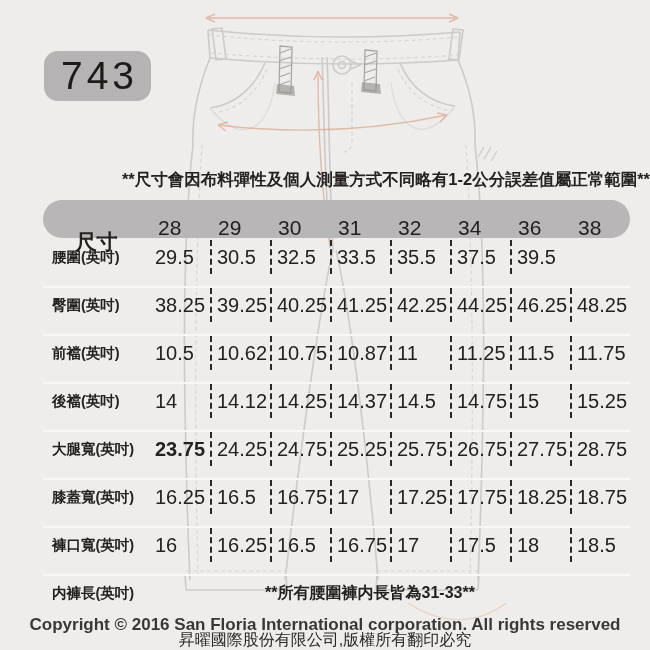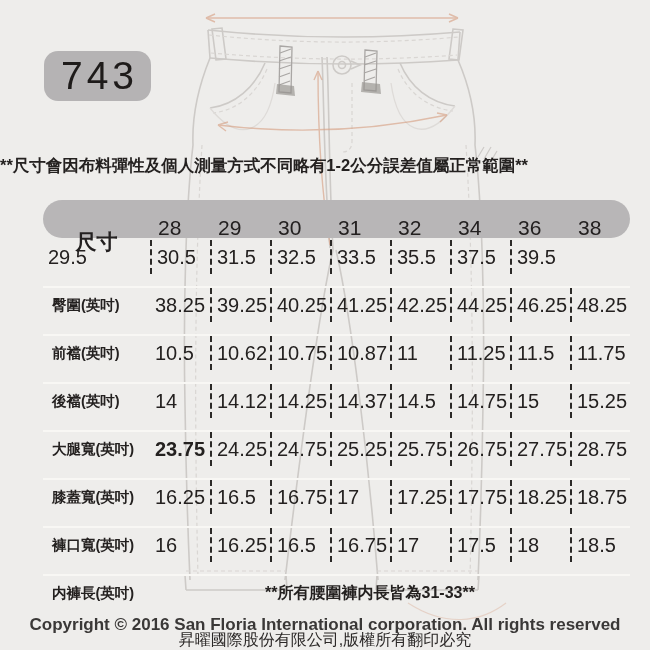--- a/index.html
+++ b/index.html
@@ -12,22 +12,22 @@
   .pants-svg{position:absolute; left:150px; top:5px; z-index:1;}
   .badge{
     position:absolute; left:44px; top:33px; width:107px; height:50px;
     background:#b5b3b4; border-radius:14px; z-index:2;
     display:flex; align-items:center; justify-content:center;
     font-size:39px; font-weight:500; letter-spacing:4px; color:#1e1b1a;
     text-indent:4px;
     margin-top:18px;
   }
   .note{
-    position:absolute; left:0; top:155px; width:650px; z-index:2;
-    text-align:left; font-size:16.5px; font-weight:600; color:#242120;
+    position:absolute; left:0; top:169px; width:650px; z-index:2;
+    text-align:right; font-size:16.5px; font-weight:600; color:#242120;
     letter-spacing:0px; white-space:nowrap;
   }
   .size-table{position:absolute; left:43px; top:200px; width:587px; z-index:2;}
   .thead{
     display:grid; grid-template-columns:107px repeat(8,60px);
     height:38px; background:#b8b6b7; border-radius:19px;
     align-items:center; font-size:21px; color:#232020;
   }
   .h-label{text-align:center; font-weight:600;margin-top:28px;}
   .h-cell{padding-left:8px; font-weight:500;}
@@ -147,23 +147,23 @@
         <div class="h-cell">29</div>
         <div class="h-cell">30</div>
         <div class="h-cell">31</div>
         <div class="h-cell">32</div>
         <div class="h-cell">34</div>
         <div class="h-cell">36</div>
         <div class="h-cell">38</div>
       </div>
     <div class="tbody">
         <div class="trow">
+          <div class="r-label">腰圍(英吋)</div>
           <div class="r-cell">29.5</div>
           <div class="r-cell sep">30.5</div>
-          <div class="r-cell sep">31.5</div>
           <div class="r-cell sep">32.5</div>
           <div class="r-cell sep">33.5</div>
           <div class="r-cell sep">35.5</div>
           <div class="r-cell sep">37.5</div>
           <div class="r-cell sep">39.5</div>
         </div>
         <div class="trow">
           <div class="r-label">臀圍(英吋)</div>
           <div class="r-cell">38.25</div>
           <div class="r-cell sep">39.25</div>

